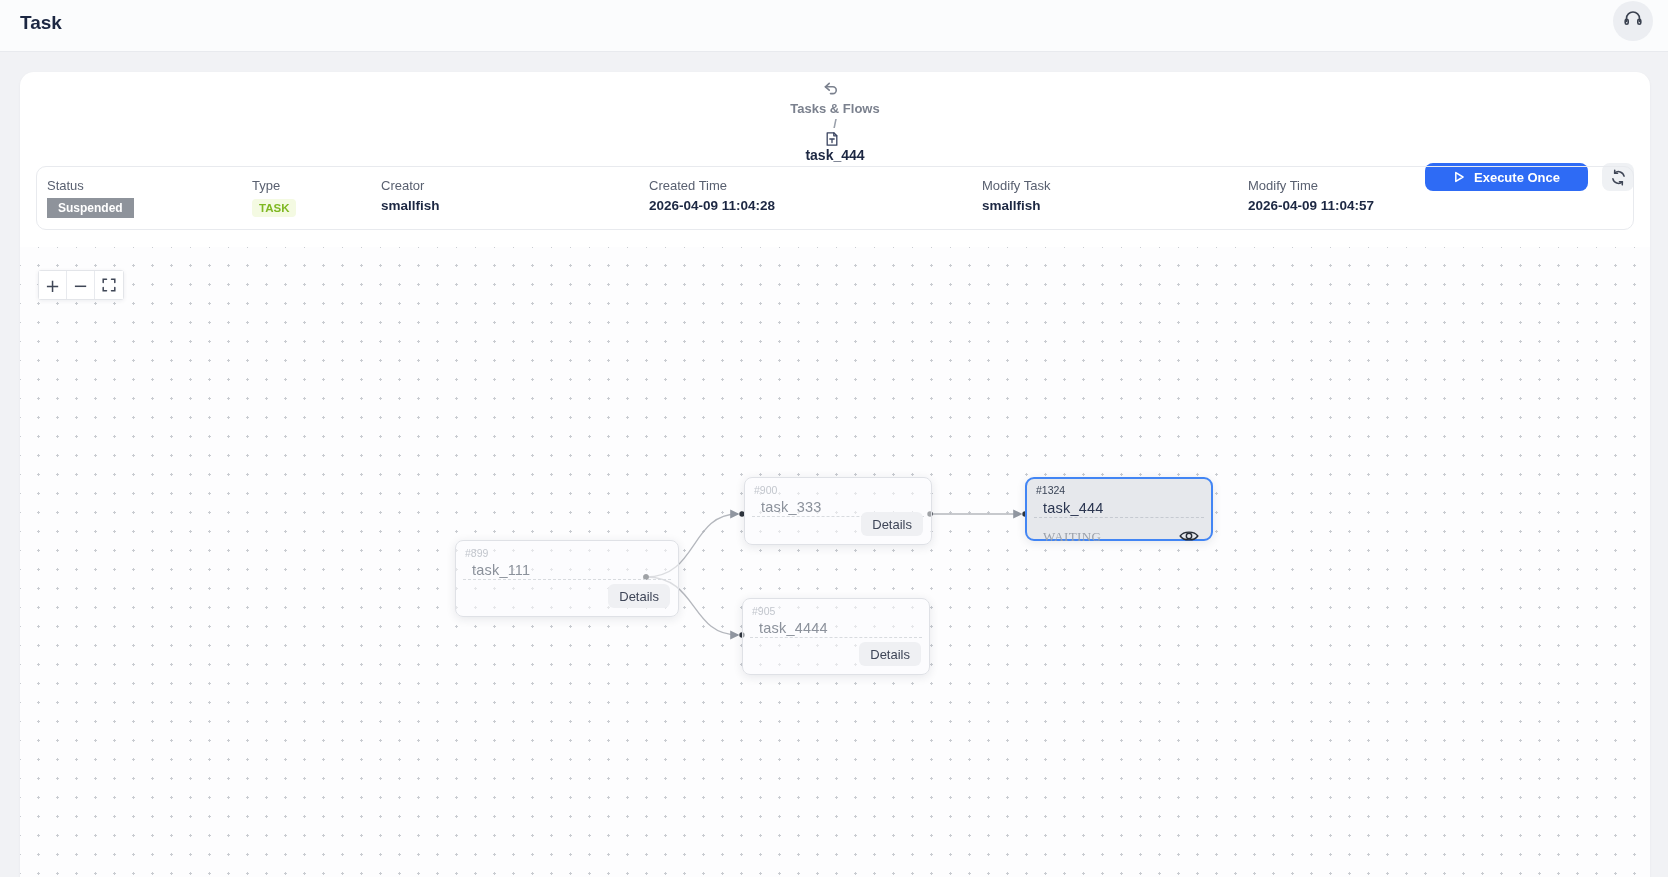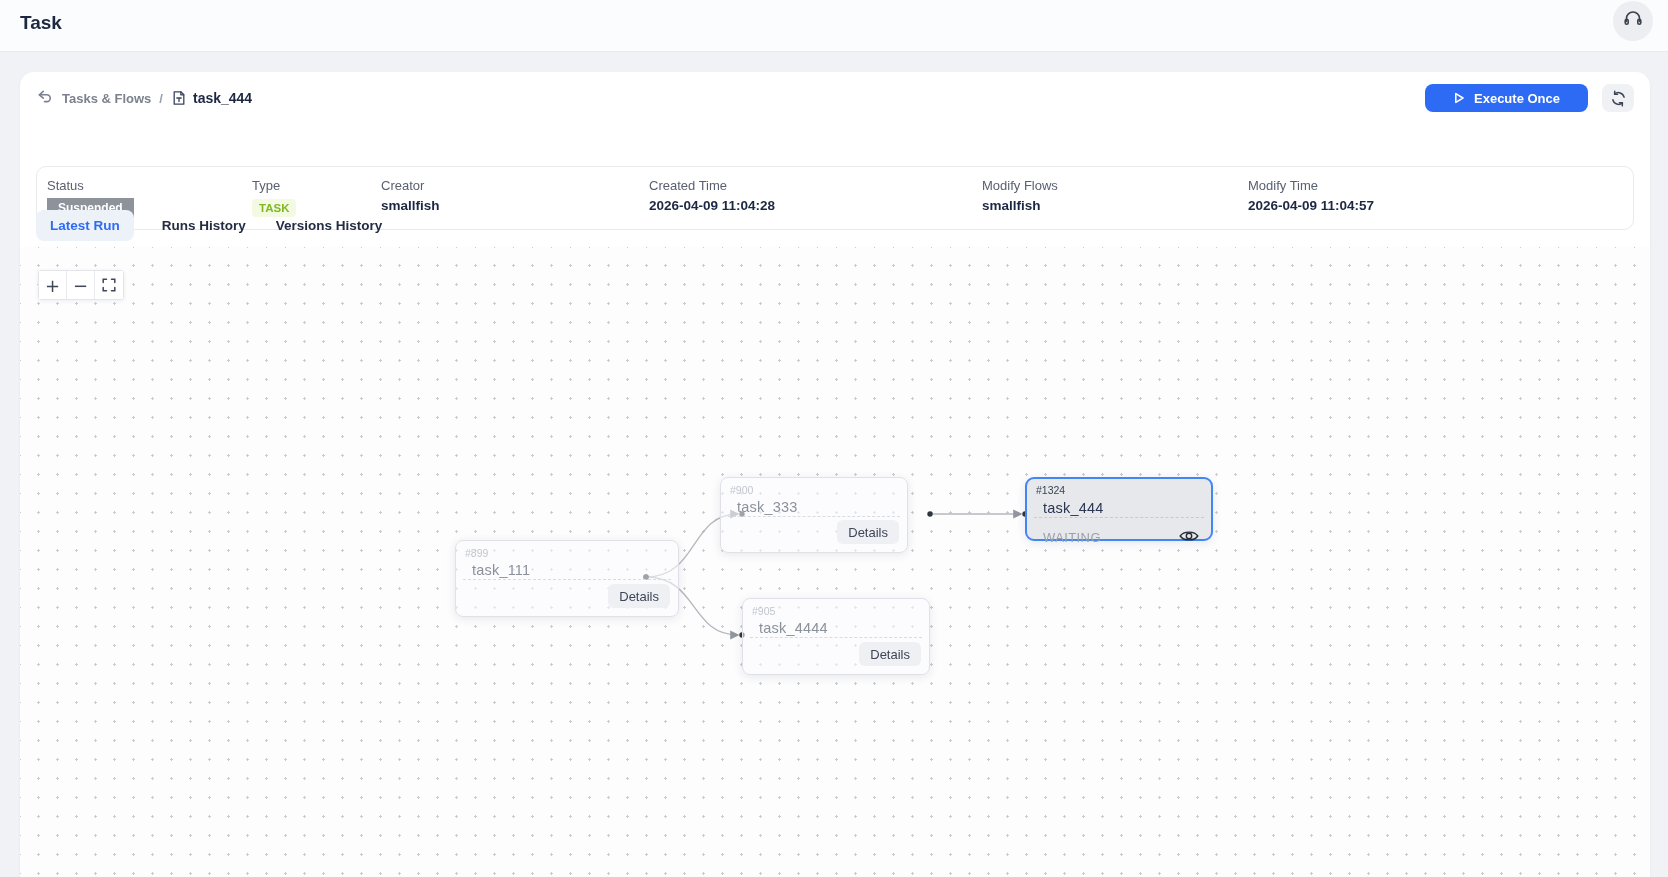--- a/index.html
+++ b/index.html
@@ -12,21 +12,21 @@
   .page-title { position:absolute; left:20px; top:12px; font-size:19px; font-weight:700; color:#1c2742; }
   .support-btn { position:absolute; left:1613px; top:1px; width:40px; height:40px; border-radius:50%;
     background:#eceef2; display:flex; align-items:center; justify-content:center; cursor:pointer; }
 
   
   .panel { position:absolute; left:20px; top:72px; width:1630px; height:805px;
     background:#ffffff; border-radius:14px 14px 0 0; box-shadow:0 1px 3px rgba(20,30,50,.05); }
 
   
   .crumb-row { position:absolute; left:16px; right:16px; top:8px; height:36px;
-    display:flex; align-items:center; }
+    display:flex; align-items:center;flex-direction:column; }
   .back-icon { display:flex; align-items:center; margin-right:9px; cursor:pointer; }
   .crumb-parent { font-size:13px; font-weight:700; color:#7b818e; cursor:pointer; }
   .crumb-sep { font-size:13px; font-weight:700; color:#9aa0ab; margin:0 8px; }
   .file-icon { display:flex; align-items:center; margin-right:6px; }
   .crumb-current { font-size:14px; font-weight:700; color:#1c2742; }
   .crumb-actions { margin-left:auto; display:flex; align-items:center; gap:14px; }
   .execute-btn { display:flex; align-items:center; gap:9px; height:28px; padding:0 28px;
     background:#2e6bf5; color:#fff; font-size:13px; font-weight:700; border:none; border-radius:8px; cursor:pointer;
     font-family:"Liberation Sans", sans-serif; }
   .refresh-btn { width:32px; height:28px; background:#eff1f4; border:none; border-radius:8px;
@@ -71,21 +71,21 @@
   .node.selected .node-id { top:5px; color:#3a4456; }
   .node-name { position:absolute; top:21px; left:16px; font-size:14.5px; color:#8b919b; letter-spacing:.2px; }
   .node.selected .node-name { color:#2a3550; }
   .node-divider { position:absolute; top:38px; left:7px; right:7px; border-top:1px dashed #d8dbdf; }
   .node.selected .node-divider { border-top-color:#c6cad1; }
   .node-action { position:absolute; right:8px; bottom:8px; height:24px; padding:0 11px;
     background:#eff0f3; border:none; border-radius:6px; font-size:13px; color:#3e4557; cursor:pointer;
     font-family:"Liberation Sans", sans-serif; }
   .node-status-row { position:absolute; left:16px; right:12px; top:46px; height:24px;
     display:flex; align-items:center; justify-content:space-between; }
-  .node-status { font-size:13px; color:#9ba1ab; letter-spacing:.4px; }
+  .node-status { font-size:13px; color:#9ba1ab; letter-spacing:.4px;font-family:Liberation Serif, serif; }
   .eye-btn { display:flex; align-items:center; cursor:pointer; background:none; border:none; }
 </style>
 </head>
 <body>
 
 <div class="topbar">
   <div class="page-title">Task</div>
   <div class="support-btn">
     <span>
       <svg width="22" height="22" viewBox="0 0 22 22" fill="none" stroke="#3a414f" stroke-width="1.6" stroke-linecap="round" stroke-linejoin="round">
@@ -146,34 +146,29 @@
       <div class="meta-col" style="left:215px"><div class="meta-label">Type</div><div class="meta-value badge badge-green">TASK</div></div>
       <div class="meta-col" style="left:344px">
         <div class="meta-label">Creator</div>
         <div class="meta-value">smallfish</div>
       </div>
       <div class="meta-col" style="left:612px">
         <div class="meta-label">Created Time</div>
         <div class="meta-value">2026-04-09 11:04:28</div>
       </div>
       <div class="meta-col" style="left:945px">
-        <div class="meta-label">Modify Flows</div>
+        <div class="meta-label">Modify Task</div>
         <div class="meta-value">smallfish</div>
       </div>
       <div class="meta-col" style="left:1211px">
         <div class="meta-label">Modify Time</div>
         <div class="meta-value">2026-04-09 11:04:57</div>
       </div>
     </div>
 
-  <div class="tabs-row" id="tabs-row">
-      <div class="tab active">Latest Run</div>
-      <div class="tab">Runs History</div>
-      <div class="tab">Versions History</div>
-    </div>
 
   <div class="canvas" id="canvas">
     <svg class="edges" id="edges-svg" width="1630" height="630">
         <defs>
           <marker id="arrow" markerWidth="7" markerHeight="7" refX="6" refY="3.5" orient="auto">
             <path d="M0 0 L7 3.5 L0 7 Z" fill="#9096a0"></path>
           </marker>
         </defs>
         <path d="M626 330 C678 330 670 267 718 267" fill="none" stroke="#b4b7bd" stroke-width="1.3" marker-end="url(#arrow)"></path>
         <path d="M626 330 C678 330 670 388 718 388" fill="none" stroke="#b4b7bd" stroke-width="1.3" marker-end="url(#arrow)"></path>
@@ -202,21 +197,21 @@
           </svg>
         </span>
       </button>
     </div>
   <div class="node" style="left:435px;top:293px;width:224px;height:77px">
         <div class="node-id">#899</div>
         <div class="node-name">task_111</div>
         <div class="node-divider"></div>
         <button class="node-action">Details</button>
       </div>
-      <div class="node" style="left:700px;top:230px;width:188px;height:76px">
+      <div class="node" style="left:724px;top:230px;width:188px;height:68px">
         <div class="node-id">#900</div>
         <div class="node-name">task_333</div>
         <div class="node-divider"></div>
         <button class="node-action">Details</button>
       </div>
       <div class="node" style="left:722px;top:351px;width:188px;height:77px">
         <div class="node-id">#905</div>
         <div class="node-name">task_4444</div>
         <div class="node-divider"></div>
         <button class="node-action">Details</button>

